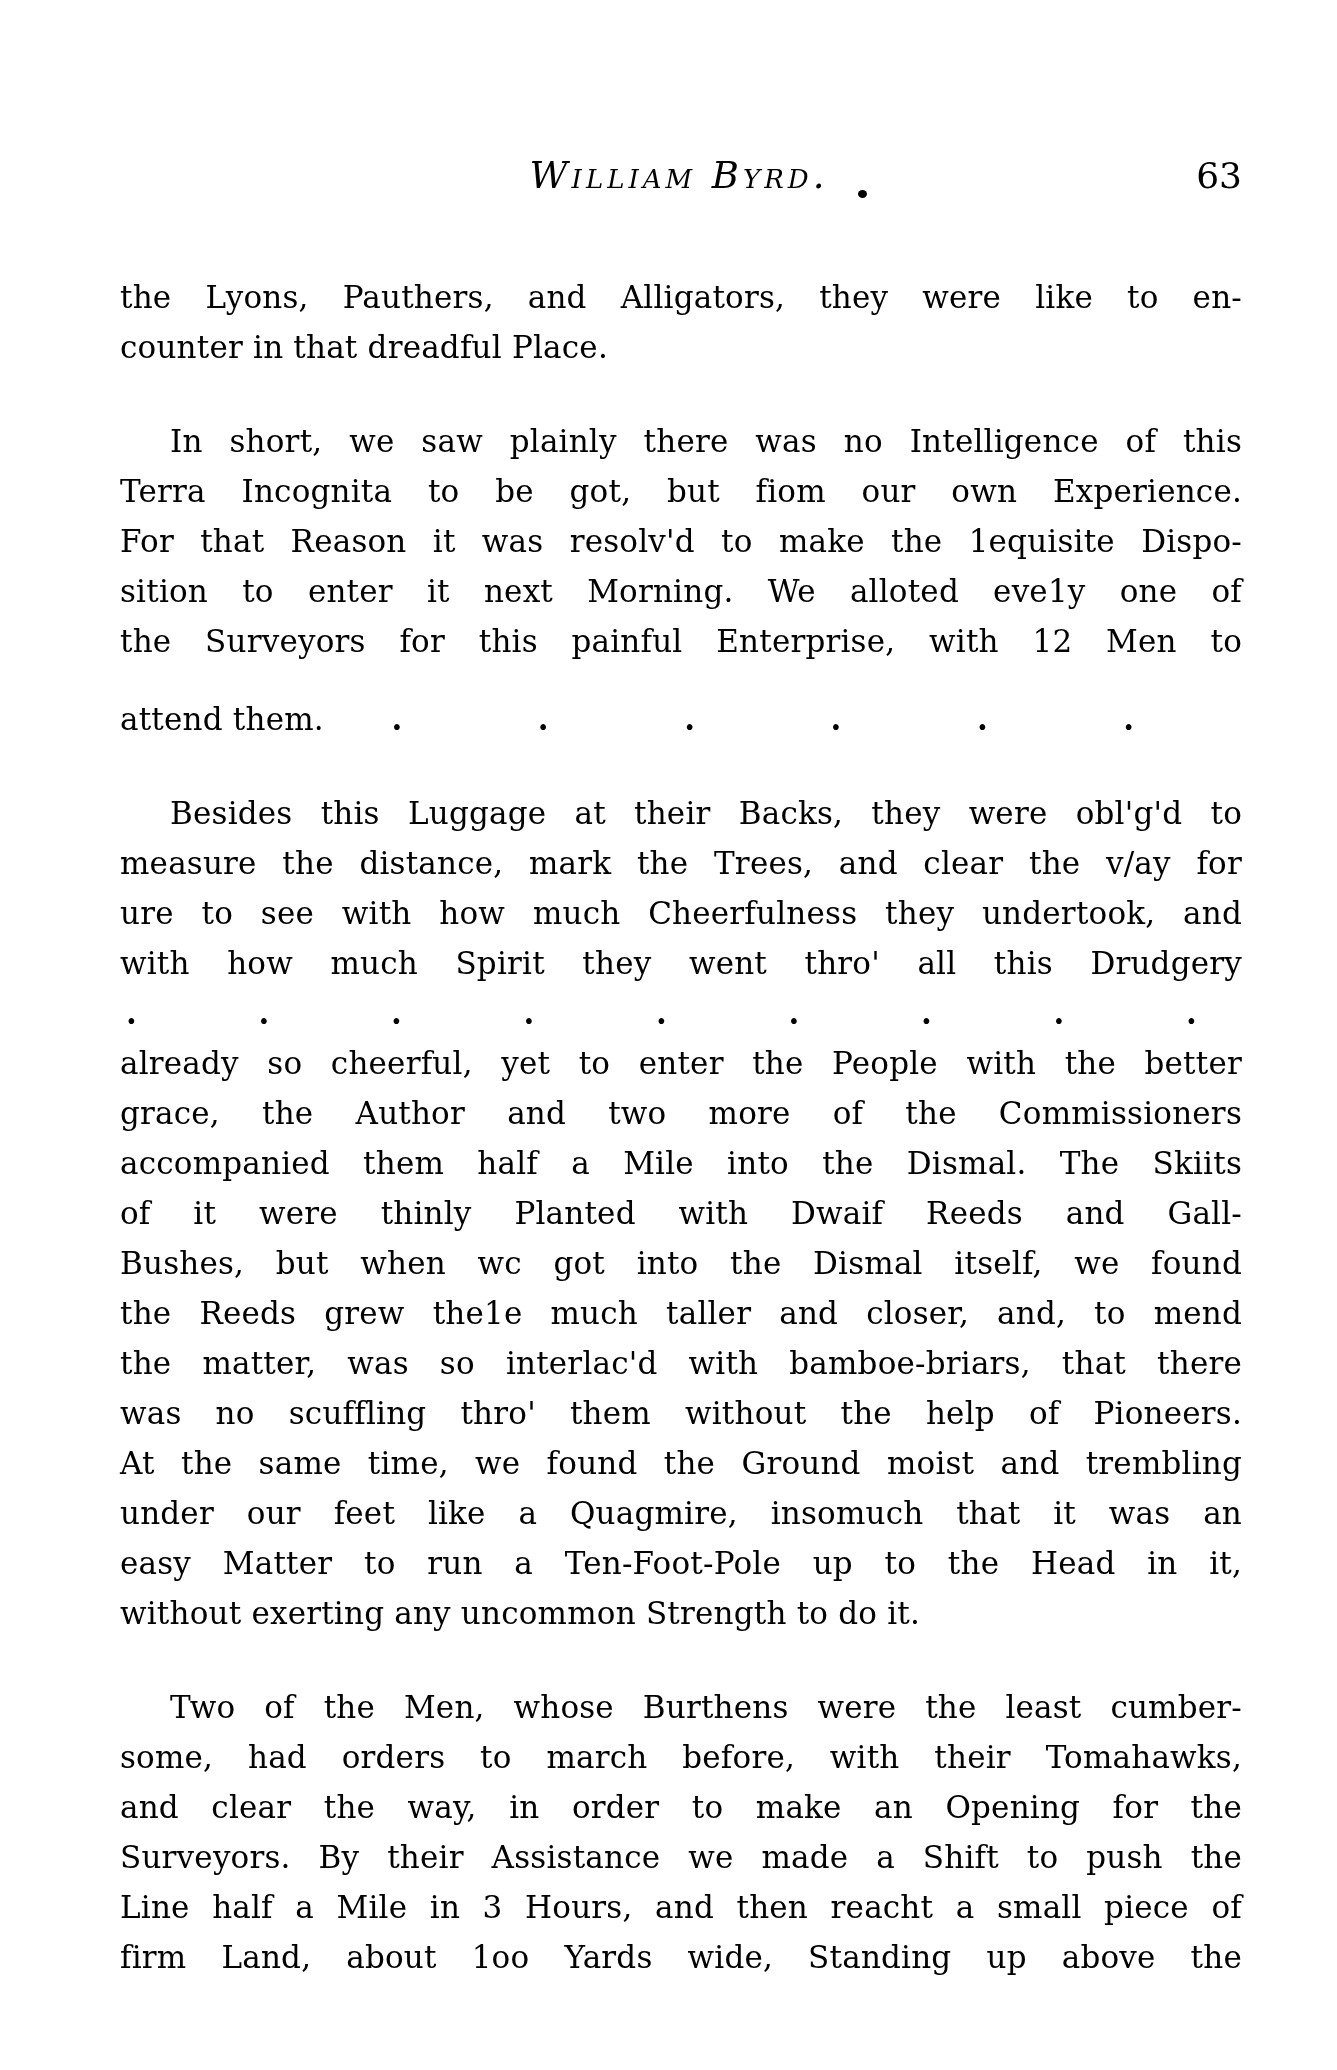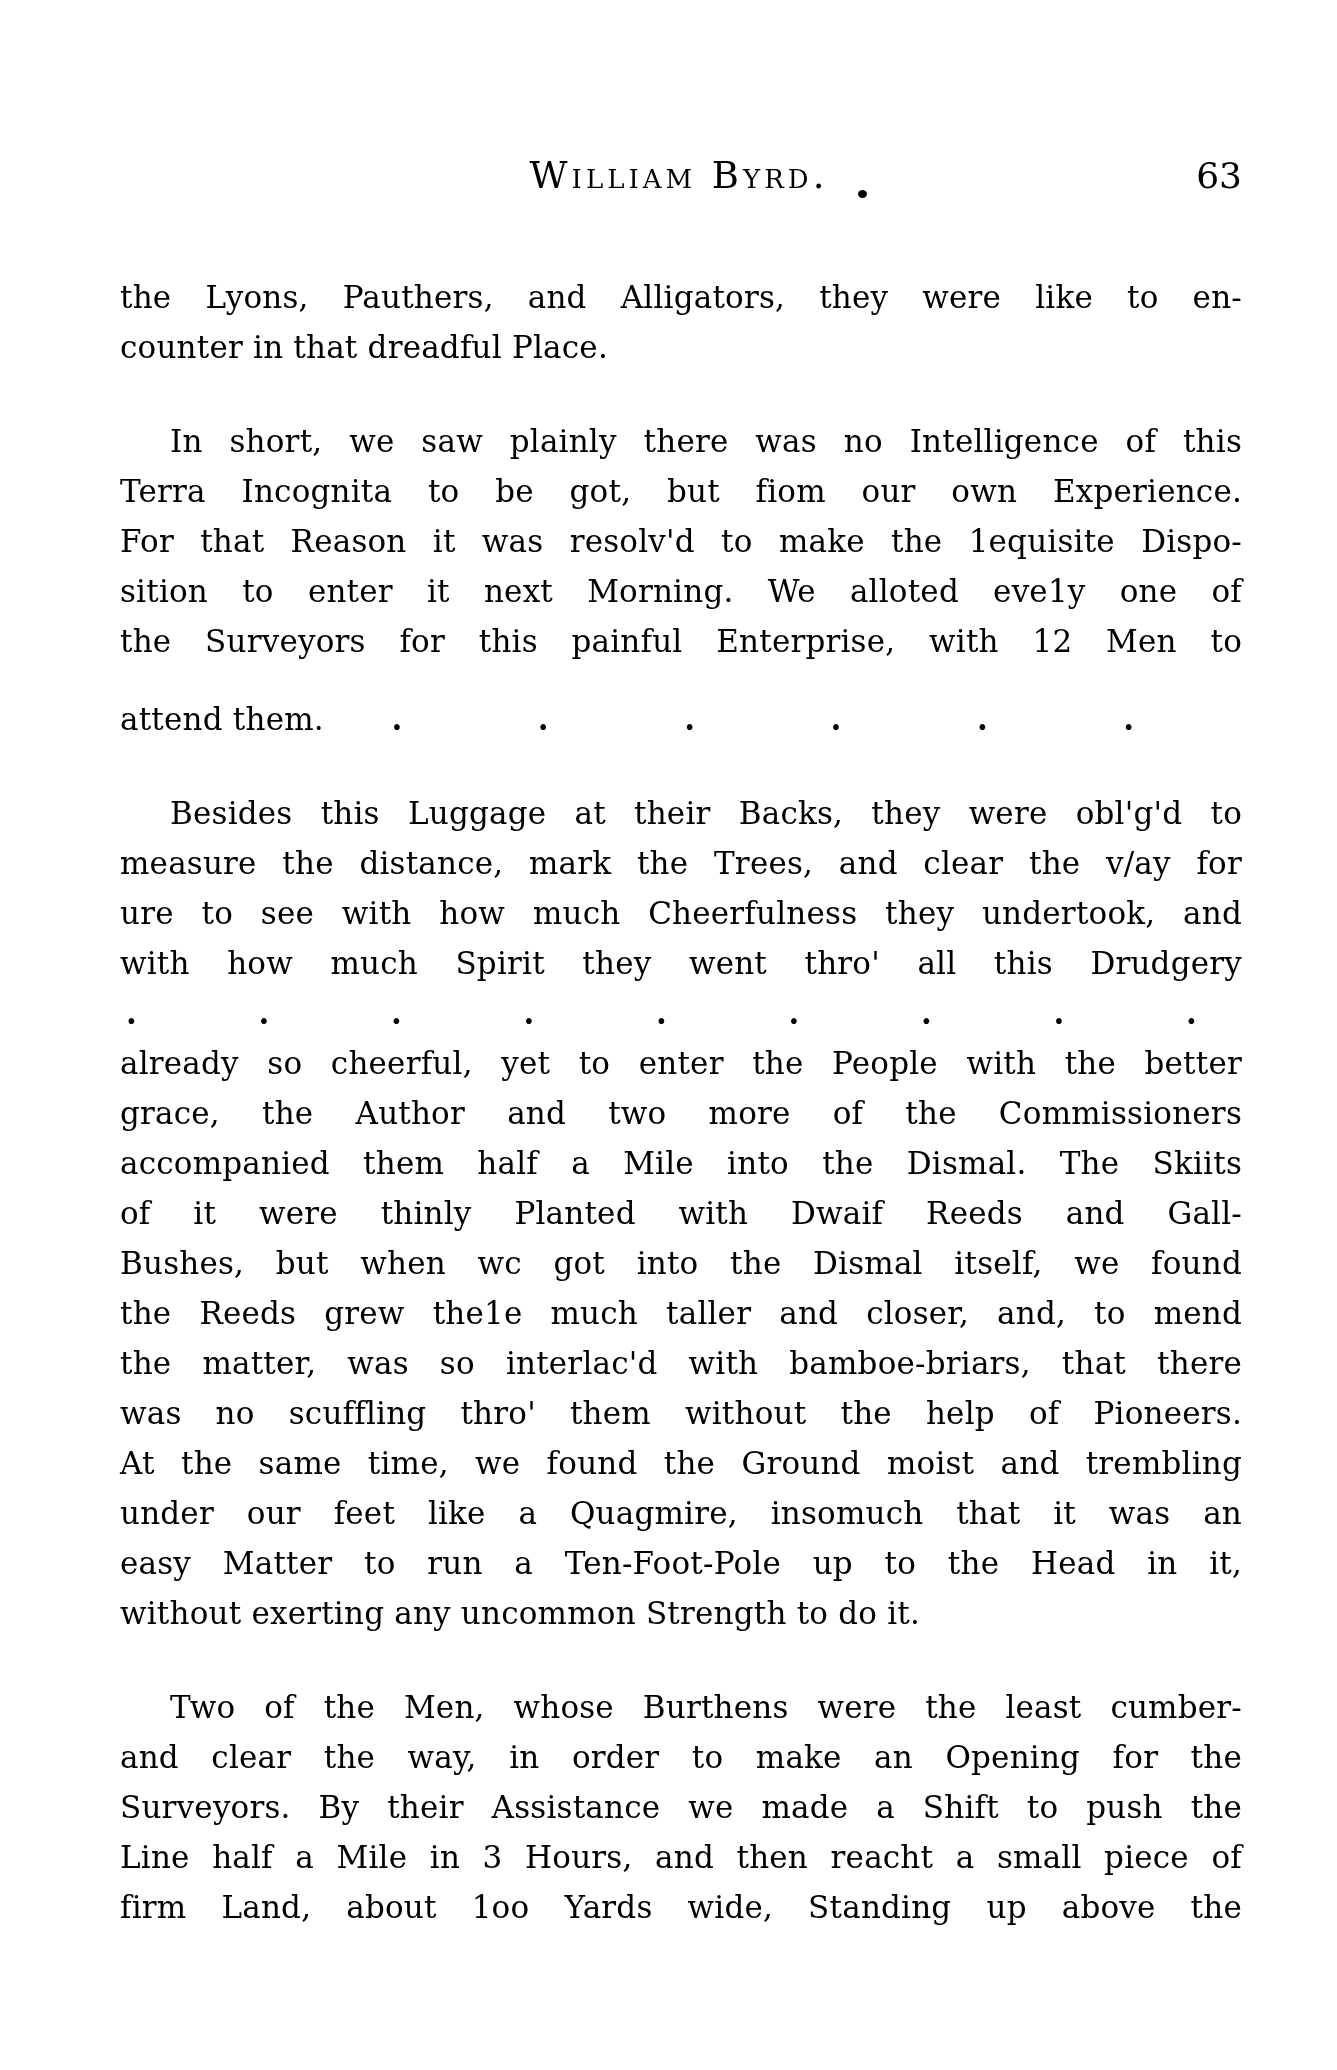--- a/index.html
+++ b/index.html
@@ -12,20 +12,21 @@
     font-family: "DejaVu Serif", "Liberation Serif", serif;
     overflow: hidden;
   }
   .page-header {
     position: absolute;
     left: 118px;
     top: 150px;
     width: 1122px;
     height: 52px;
     line-height: 52px;
+    font-style: italic;
   }
   .header-title {
     display: block;
     text-align: center;
     font-variant: small-caps;
     font-size: 37px;
     letter-spacing: 4px;
   }
   .page-number {
     position: absolute;
@@ -132,18 +133,19 @@
       <div class="line ">of it were thinly Planted with Dwaif Reeds and Gall-</div>
       <div class="line ">Bushes, but when wc got into the Dismal itself, we found</div>
       <div class="line ">the Reeds grew the1e much taller and closer, and, to mend</div>
       <div class="line ">the matter, was so interlac'd with bamboe-briars, that there</div>
       <div class="line ">was no scuffling thro' them without the help of Pioneers.</div>
       <div class="line ">At the same time, we found the Ground moist and trembling</div>
       <div class="line ">under our feet like a Quagmire, insomuch that it was an</div>
       <div class="line ">easy Matter to run a Ten-Foot-Pole up to the Head in it,</div>
       <div class="line left">without exerting any uncommon Strength to do it.</div>
       <div class="line indent">Two of the Men, whose Burthens were the least cumber-</div>
+      <div class="line ">some, had orders to march before, with their Tomahawks,</div>
       <div class="line ">and clear the way, in order to make an Opening for the</div>
       <div class="line ">Surveyors. By their Assistance we made a Shift to push the</div>
       <div class="line ">Line half a Mile in 3 Hours, and then reacht a small piece of</div>
       <div class="line ">firm Land, about 1oo Yards wide, Standing up above the</div>
     </div>
 </div>
 
 </body></html>

